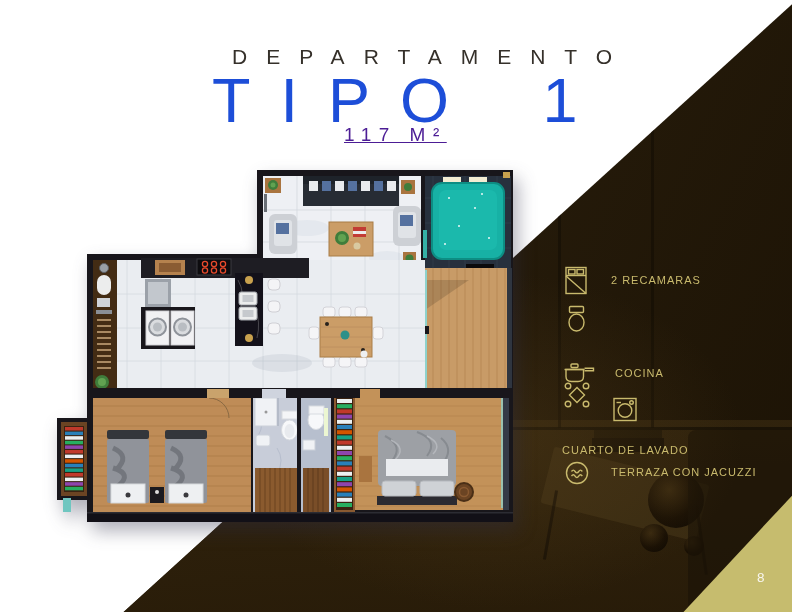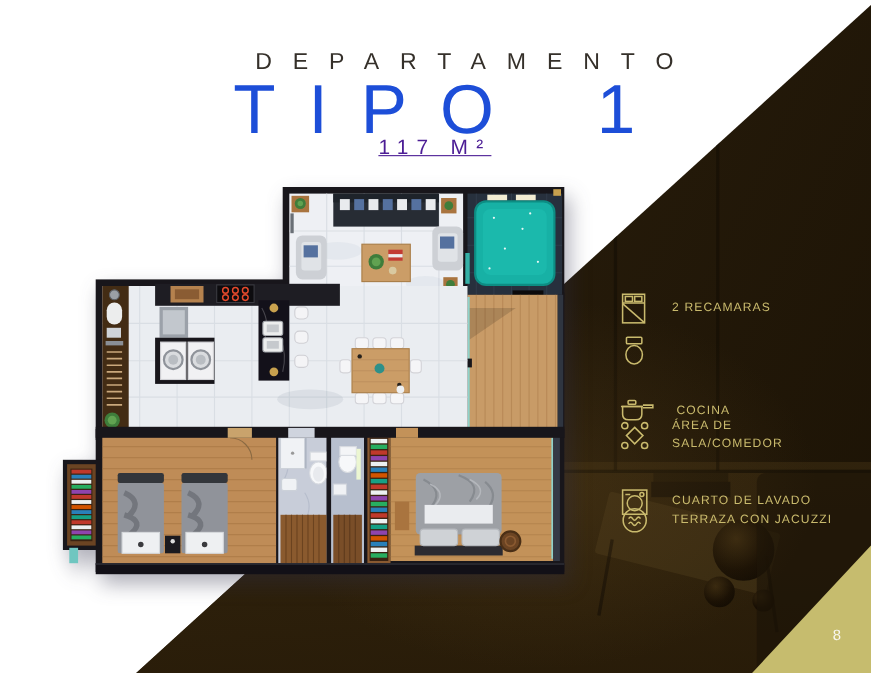--- a/index.html
+++ b/index.html
@@ -382,24 +382,23 @@
   <div class="amenity-row" style="top:380px;">
     <span class="amenity-icon">
       <svg width="26" height="26" viewBox="0 0 26 26" fill="none" stroke="#c9ba6d" stroke-width="1.4">
         <path d="M13,5.5 L20.5,13 L13,20.5 L5.5,13 Z"></path>
         <circle cx="4" cy="4" r="2.8"></circle>
         <circle cx="22" cy="4" r="2.8"></circle>
         <circle cx="4" cy="22" r="2.8"></circle>
         <circle cx="22" cy="22" r="2.8"></circle>
       </svg>
     </span>
-    <span class="amenity-label wrap">ÁREA DE SALA/COMEDOR</span>
-  </div>
-
-  <div class="amenity-row" style="top:441px;">
+  </div>
+
+  <div class="amenity-row" style="top:394px;flex-direction:column;">
     <span class="amenity-icon">
       <svg width="26" height="28" viewBox="0 0 26 28" fill="none" stroke="#c9ba6d" stroke-width="1.4">
         <rect x="2" y="3.5" width="22" height="22"></rect>
         <circle cx="13" cy="15.5" r="6.8"></circle>
         <circle cx="19.5" cy="7.5" r="1.8"></circle>
         <line x1="4.5" y1="7.5" x2="9" y2="7.5"></line>
       </svg>
     </span>
     <span class="amenity-label">CUARTO DE LAVADO</span>
   </div>

